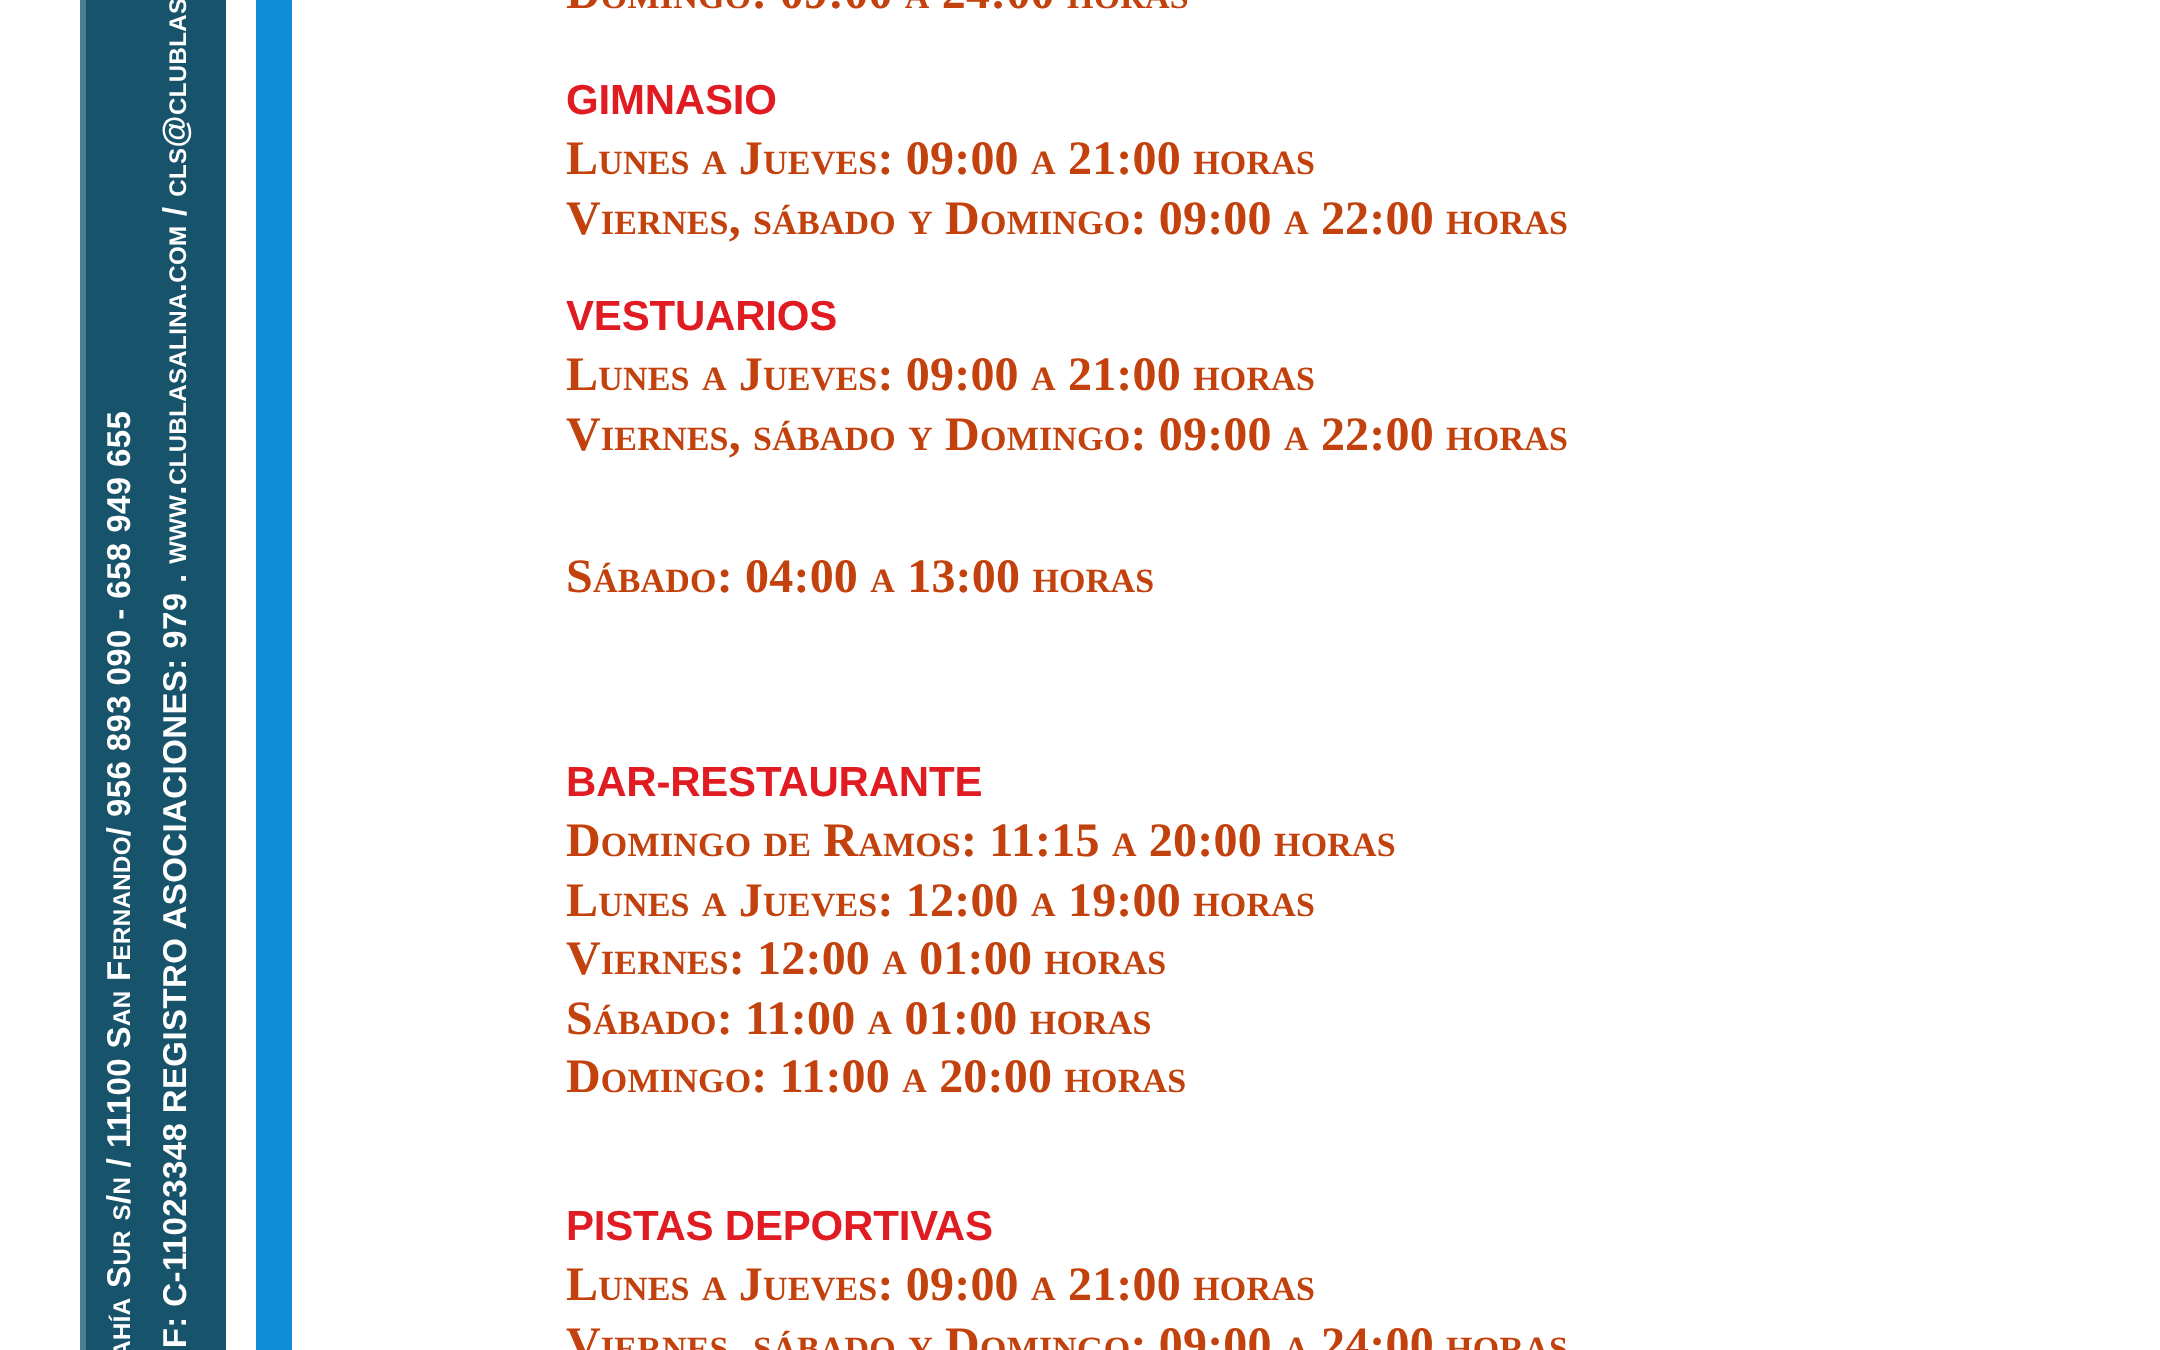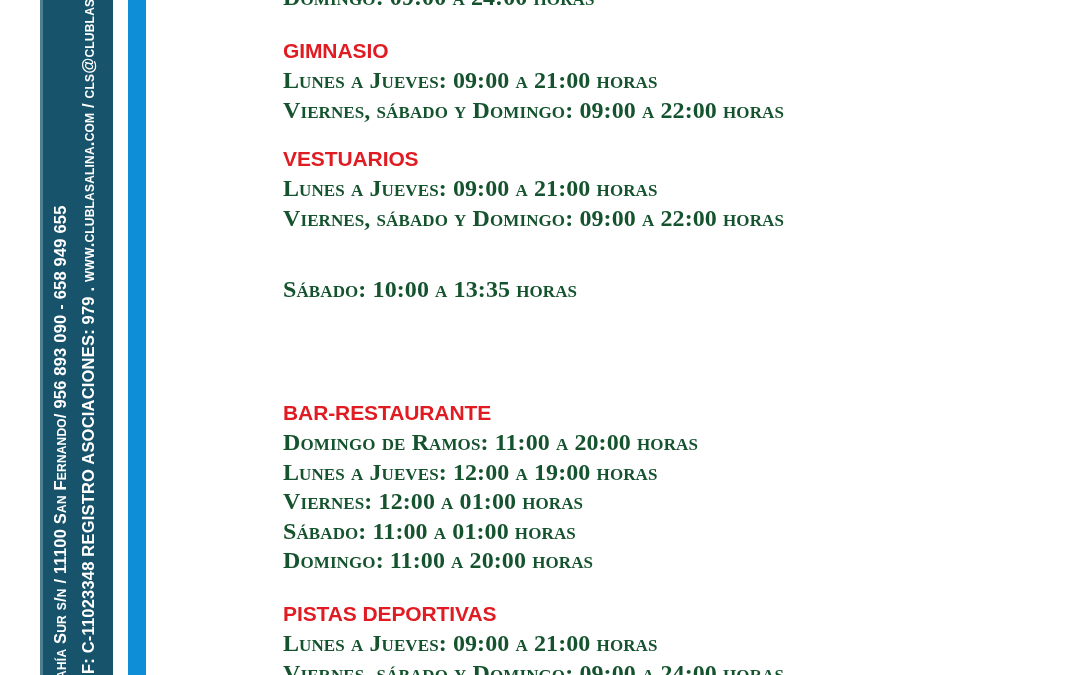--- a/index.html
+++ b/index.html
@@ -109,21 +109,21 @@
     font-family: "Liberation Sans", sans-serif;
     font-weight: bold;
     font-size: 21px;
     letter-spacing: -0.1px;
     line-height: 1.05;
     margin: 0 0 4px 0;
     white-space: nowrap;
   }
 
   .sec-line {
-    color: #14532d;
+    color: #c2410c;
     font-family: "Liberation Serif", serif;
     font-weight: bold;
     font-variant: small-caps;
     font-size: 24px;
     line-height: 29.6px;
     letter-spacing: .1px;
     white-space: nowrap;
     margin: 0;
   }
 
@@ -159,26 +159,26 @@
       <p class="sec-line">Viernes, sábado y Domingo: 09:00 a 22:00 horas</p>
     </div>
 
     <div class="section" style="top:148px">
       <p class="sec-title">VESTUARIOS</p>
       <p class="sec-line">Lunes a Jueves: 09:00 a 21:00 horas</p>
       <p class="sec-line">Viernes, sábado y Domingo: 09:00 a 22:00 horas</p>
     </div>
 
     <div class="section" style="top:275px">
-      <p class="sec-line">Sábado: 10:00 a 13:35 horas</p>
+      <p class="sec-line">Sábado: 04:00 a 13:00 horas</p>
     </div>
 
-    <div class="section" style="top:402px">
+    <div class="section" style="top:381px">
       <p class="sec-title">BAR-RESTAURANTE</p>
-      <p class="sec-line">Domingo de Ramos: 11:00 a 20:00 horas</p>
+      <p class="sec-line">Domingo de Ramos: 11:15 a 20:00 horas</p>
       <p class="sec-line">Lunes a Jueves: 12:00 a 19:00 horas</p>
       <p class="sec-line">Viernes: 12:00 a 01:00 horas</p>
       <p class="sec-line">Sábado: 11:00 a 01:00 horas</p>
       <p class="sec-line">Domingo: 11:00 a 20:00 horas</p>
     </div>
 
     <div class="section" style="top:603px">
       <p class="sec-title">PISTAS DEPORTIVAS</p>
       <p class="sec-line">Lunes a Jueves: 09:00 a 21:00 horas</p>
       <p class="sec-line">Viernes, sábado y Domingo: 09:00 a 24:00 horas</p>

